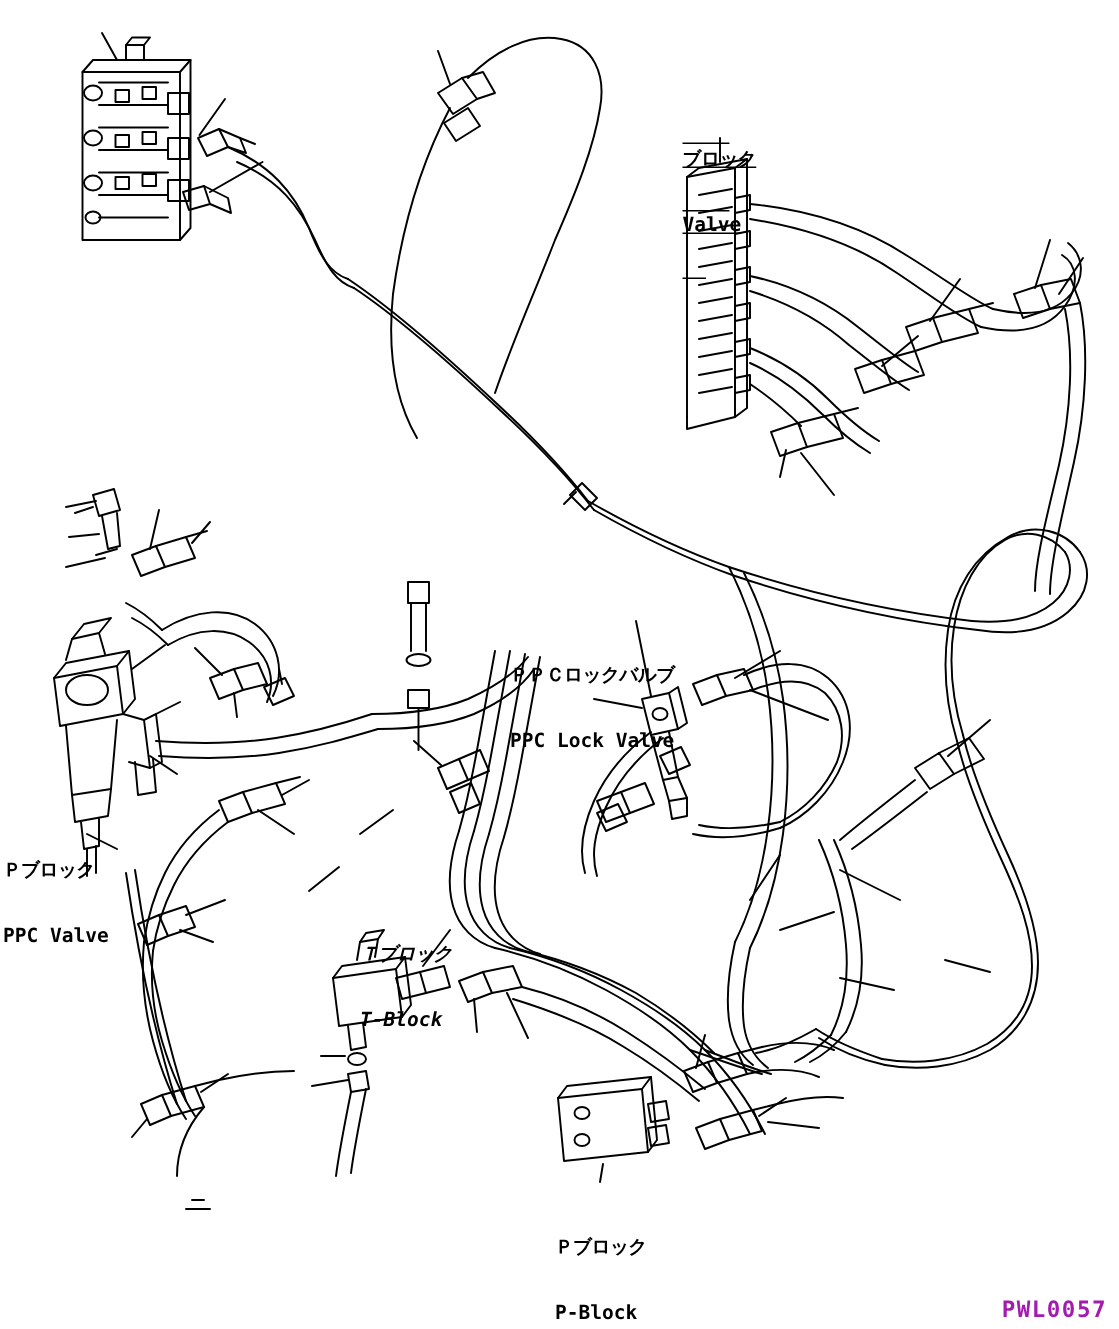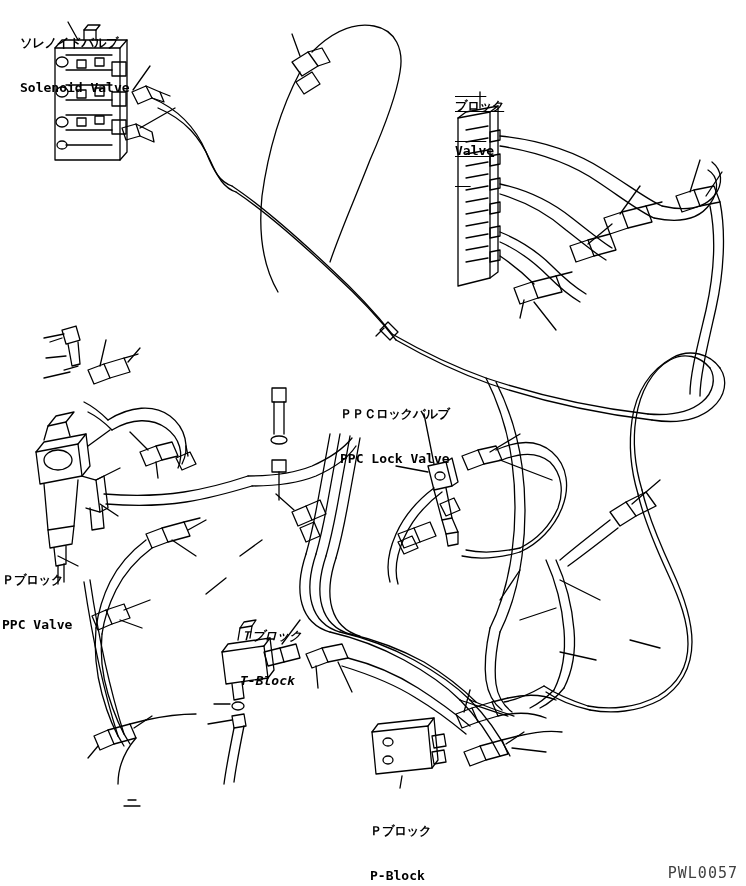--- a/index.html
+++ b/index.html
@@ -40,23 +40,23 @@
   .label .en {
     display: block;
     font-size: 13px;
   }
   #part-number {
     position: absolute;
     right: 8px;
     bottom: 4px;
     font-family: "DejaVu Sans Mono", monospace;
     font-size: 15px;
-    font-weight: normal;
+    font-weight: bold;
     letter-spacing: 1px;
-    color: #404040;
+    color: #a21caf;
   }
 </style>
 </head>
 <body>
 
 <div id="page">
 
   <svg id="diagram-svg" viewBox="0 0 746 886" xmlns="http://www.w3.org/2000/svg">
     <g fill="none" stroke="#000000" stroke-width="1.3" stroke-linecap="round" stroke-linejoin="round">
 
@@ -460,31 +460,27 @@
       <path d="M660,648 L630,640"></path>
       <path d="M240,556 L262,540"></path>
       <path d="M206,594 L226,578"></path>
 
       <path d="M460,700 C476,716 490,736 500,756"></path>
       <path d="M470,700 C486,716 500,736 510,756"></path>
 
     </g>
   </svg>
 
-  <div class="label" style="left:20px; top:5px;">
-    <span class="jp">ソレノイドバルブ</span>
-    <span class="en">Solenoid Valve</span>
-  </div>
 
   <div class="label" style="left:455px; top:68px;text-decoration:underline;">
     <span class="jp">ブロック</span>
     <span class="en">Valve</span>
   </div>
 
-  <div class="label" style="left:340px; top:376px;">
+  <div class="label" style="left:340px; top:412px;">
     <span class="jp">ＰＰＣロックバルブ</span>
     <span class="en">PPC Lock Valve</span>
   </div>
 
   <div class="label" style="left:2px; top:542px;">
     <span class="jp">Ｐブロック</span>
     <span class="en">PPC Valve</span>
   </div>
 
   <div class="label" style="left:240px; top:598px;font-style:italic;">

